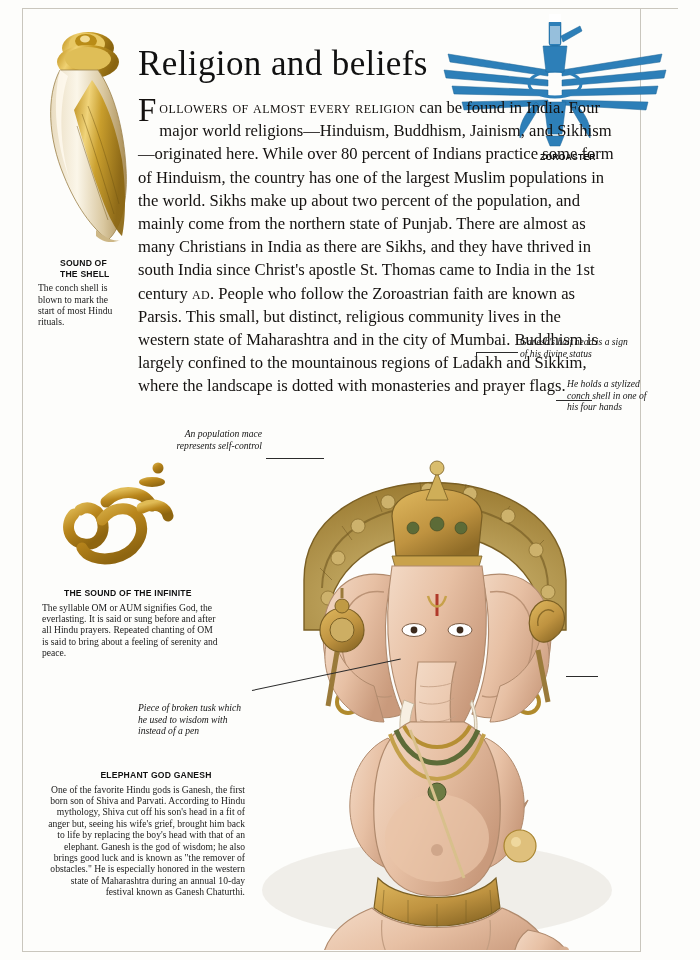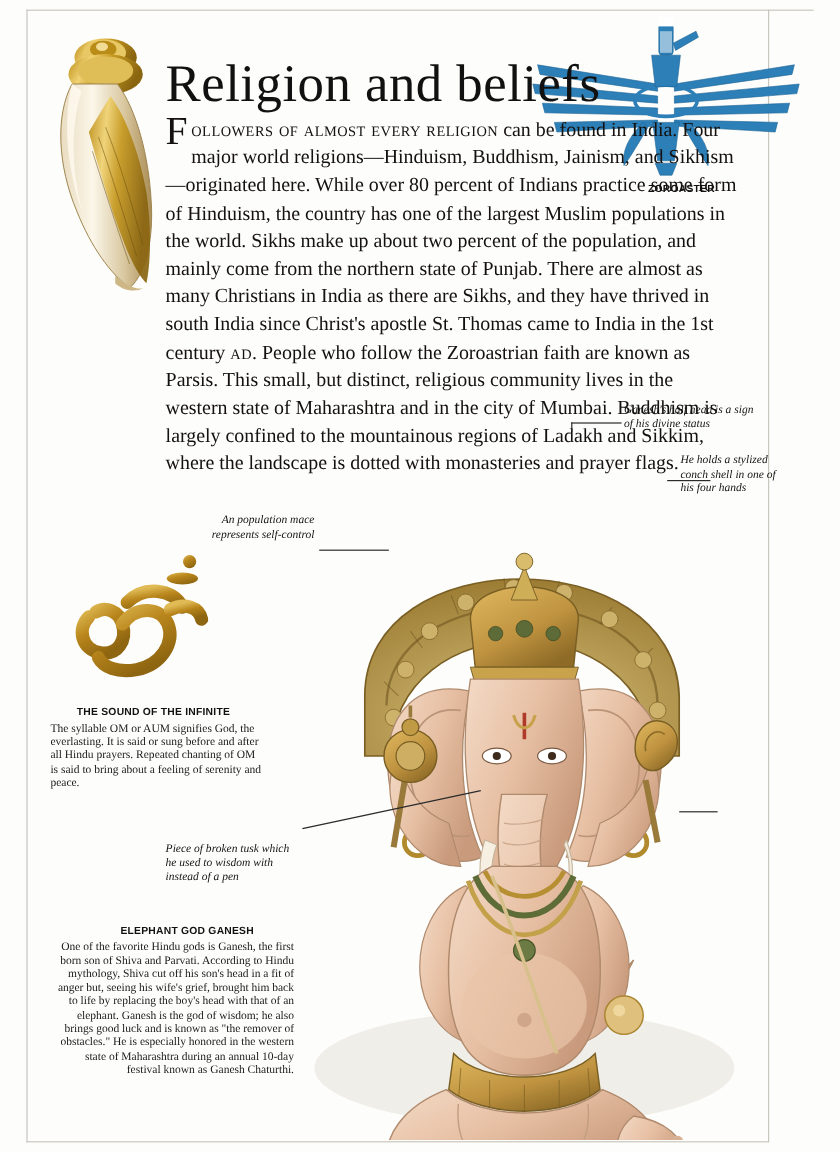--- a/index.html
+++ b/index.html
@@ -45,21 +45,21 @@
     left: 22px; top: 951px;
     width: 618px; height: 1px;
     background: #c9c6bd;
   }
 
   
   .title {
     position: absolute;
     left: 138px; top: 44px;
     font-family: "Liberation Serif", serif;
-    font-size: 44px;
+    font-size: 35px;
     letter-spacing: 0.4px;
     color: #111;
   }
 
   
   .intro {
     position: absolute;
     left: 138px; top: 96px;
     width: 478px;
     font-size: 16.6px;
@@ -215,20 +215,24 @@
         <path d="M52 96 C62 124, 72 158, 84 196"></path>
         <path d="M58 88 C70 118, 80 152, 89 186"></path>
         <path d="M47 108 C56 136, 66 168, 78 202"></path>
       </g>
 
       <path d="M30 52 C22 84, 26 126, 40 162 C30 130, 28 88, 38 58 Z" fill="#fffaf0" opacity="0.8"></path>
       <path d="M66 212 C76 220, 84 224, 90 222 C82 226, 72 224, 66 218 Z" fill="#cdb786"></path>
     </svg>
   </div>
 
+  <div class="shell-caption">
+    <div class="cap-head">Sound of the shell</div>
+    <div class="cap-body">The conch shell is blown to mark the start of most Hindu rituals.</div>
+  </div>
 
   <div class="faravahar">
     <svg width="230" height="140" viewBox="0 0 230 140">
       <g fill="#2d7fb8" stroke="#1d6496" stroke-width="0.5">
 
         <g>
           <path d="M108 60 L8 44 L10 52 L108 66 Z"></path>
           <path d="M108 70 L4 60 L6 68 L108 76 Z"></path>
           <path d="M108 80 L12 76 L14 84 L108 86 Z"></path>
           <path d="M108 90 L22 92 L24 100 L108 95 Z"></path>

